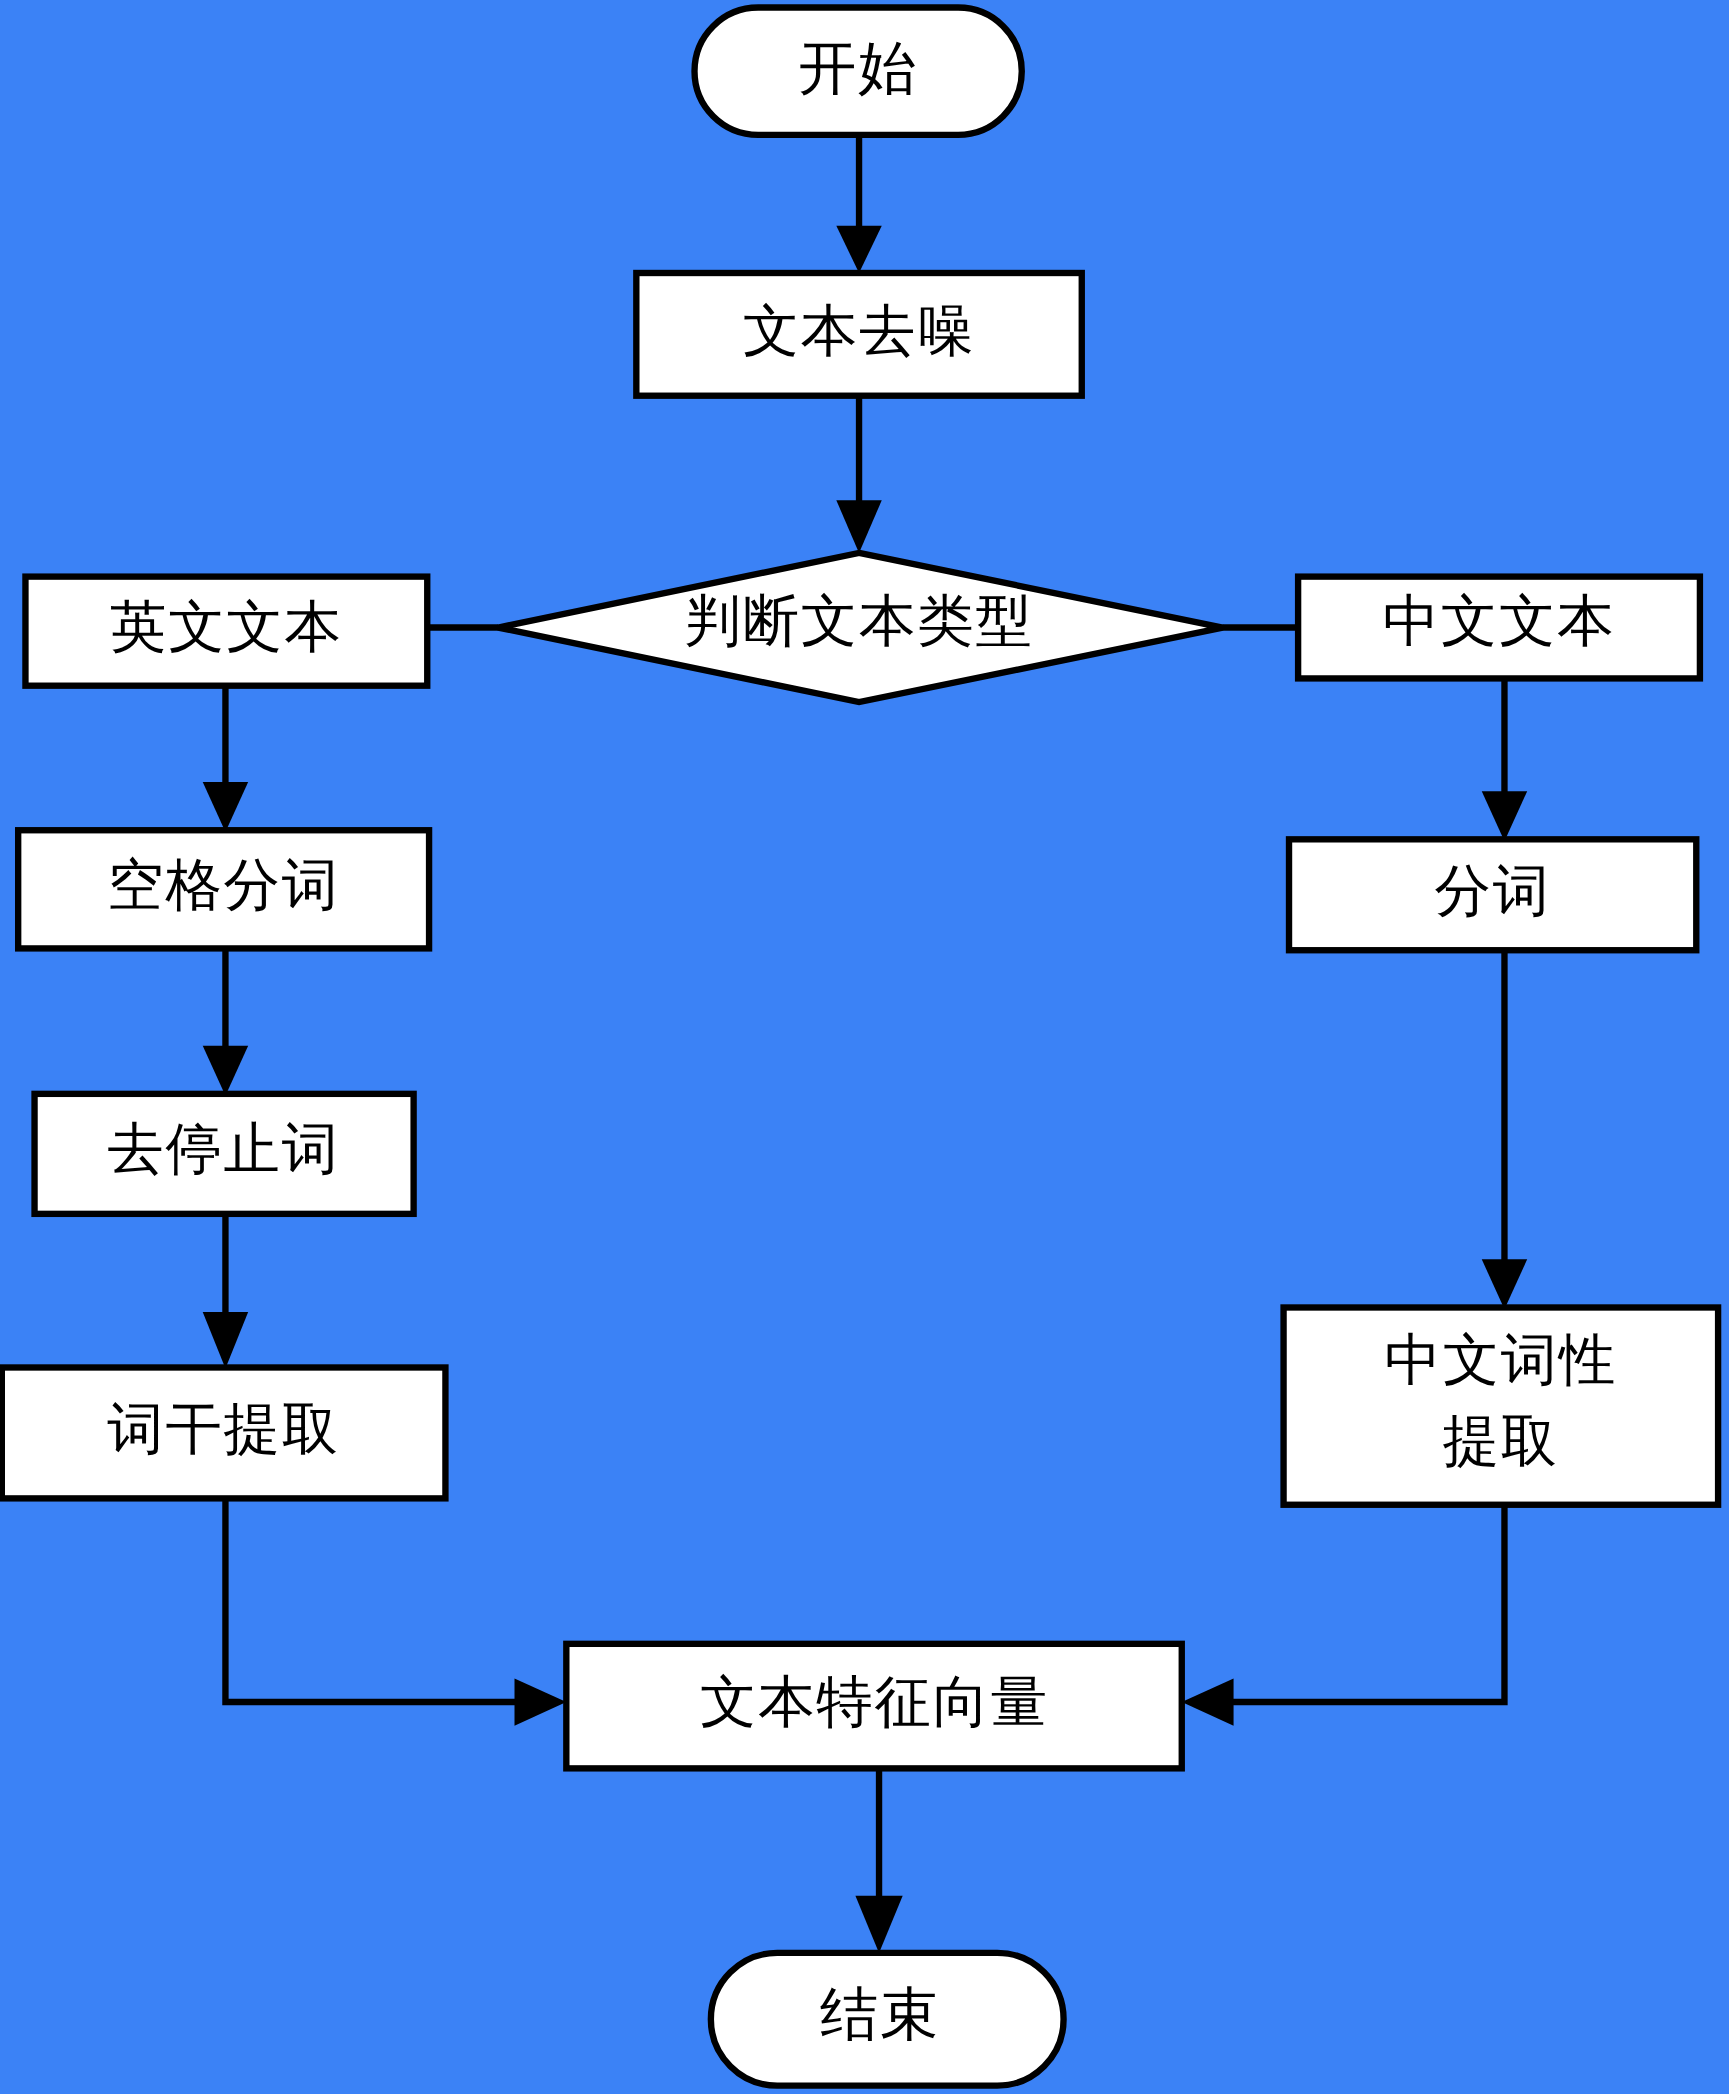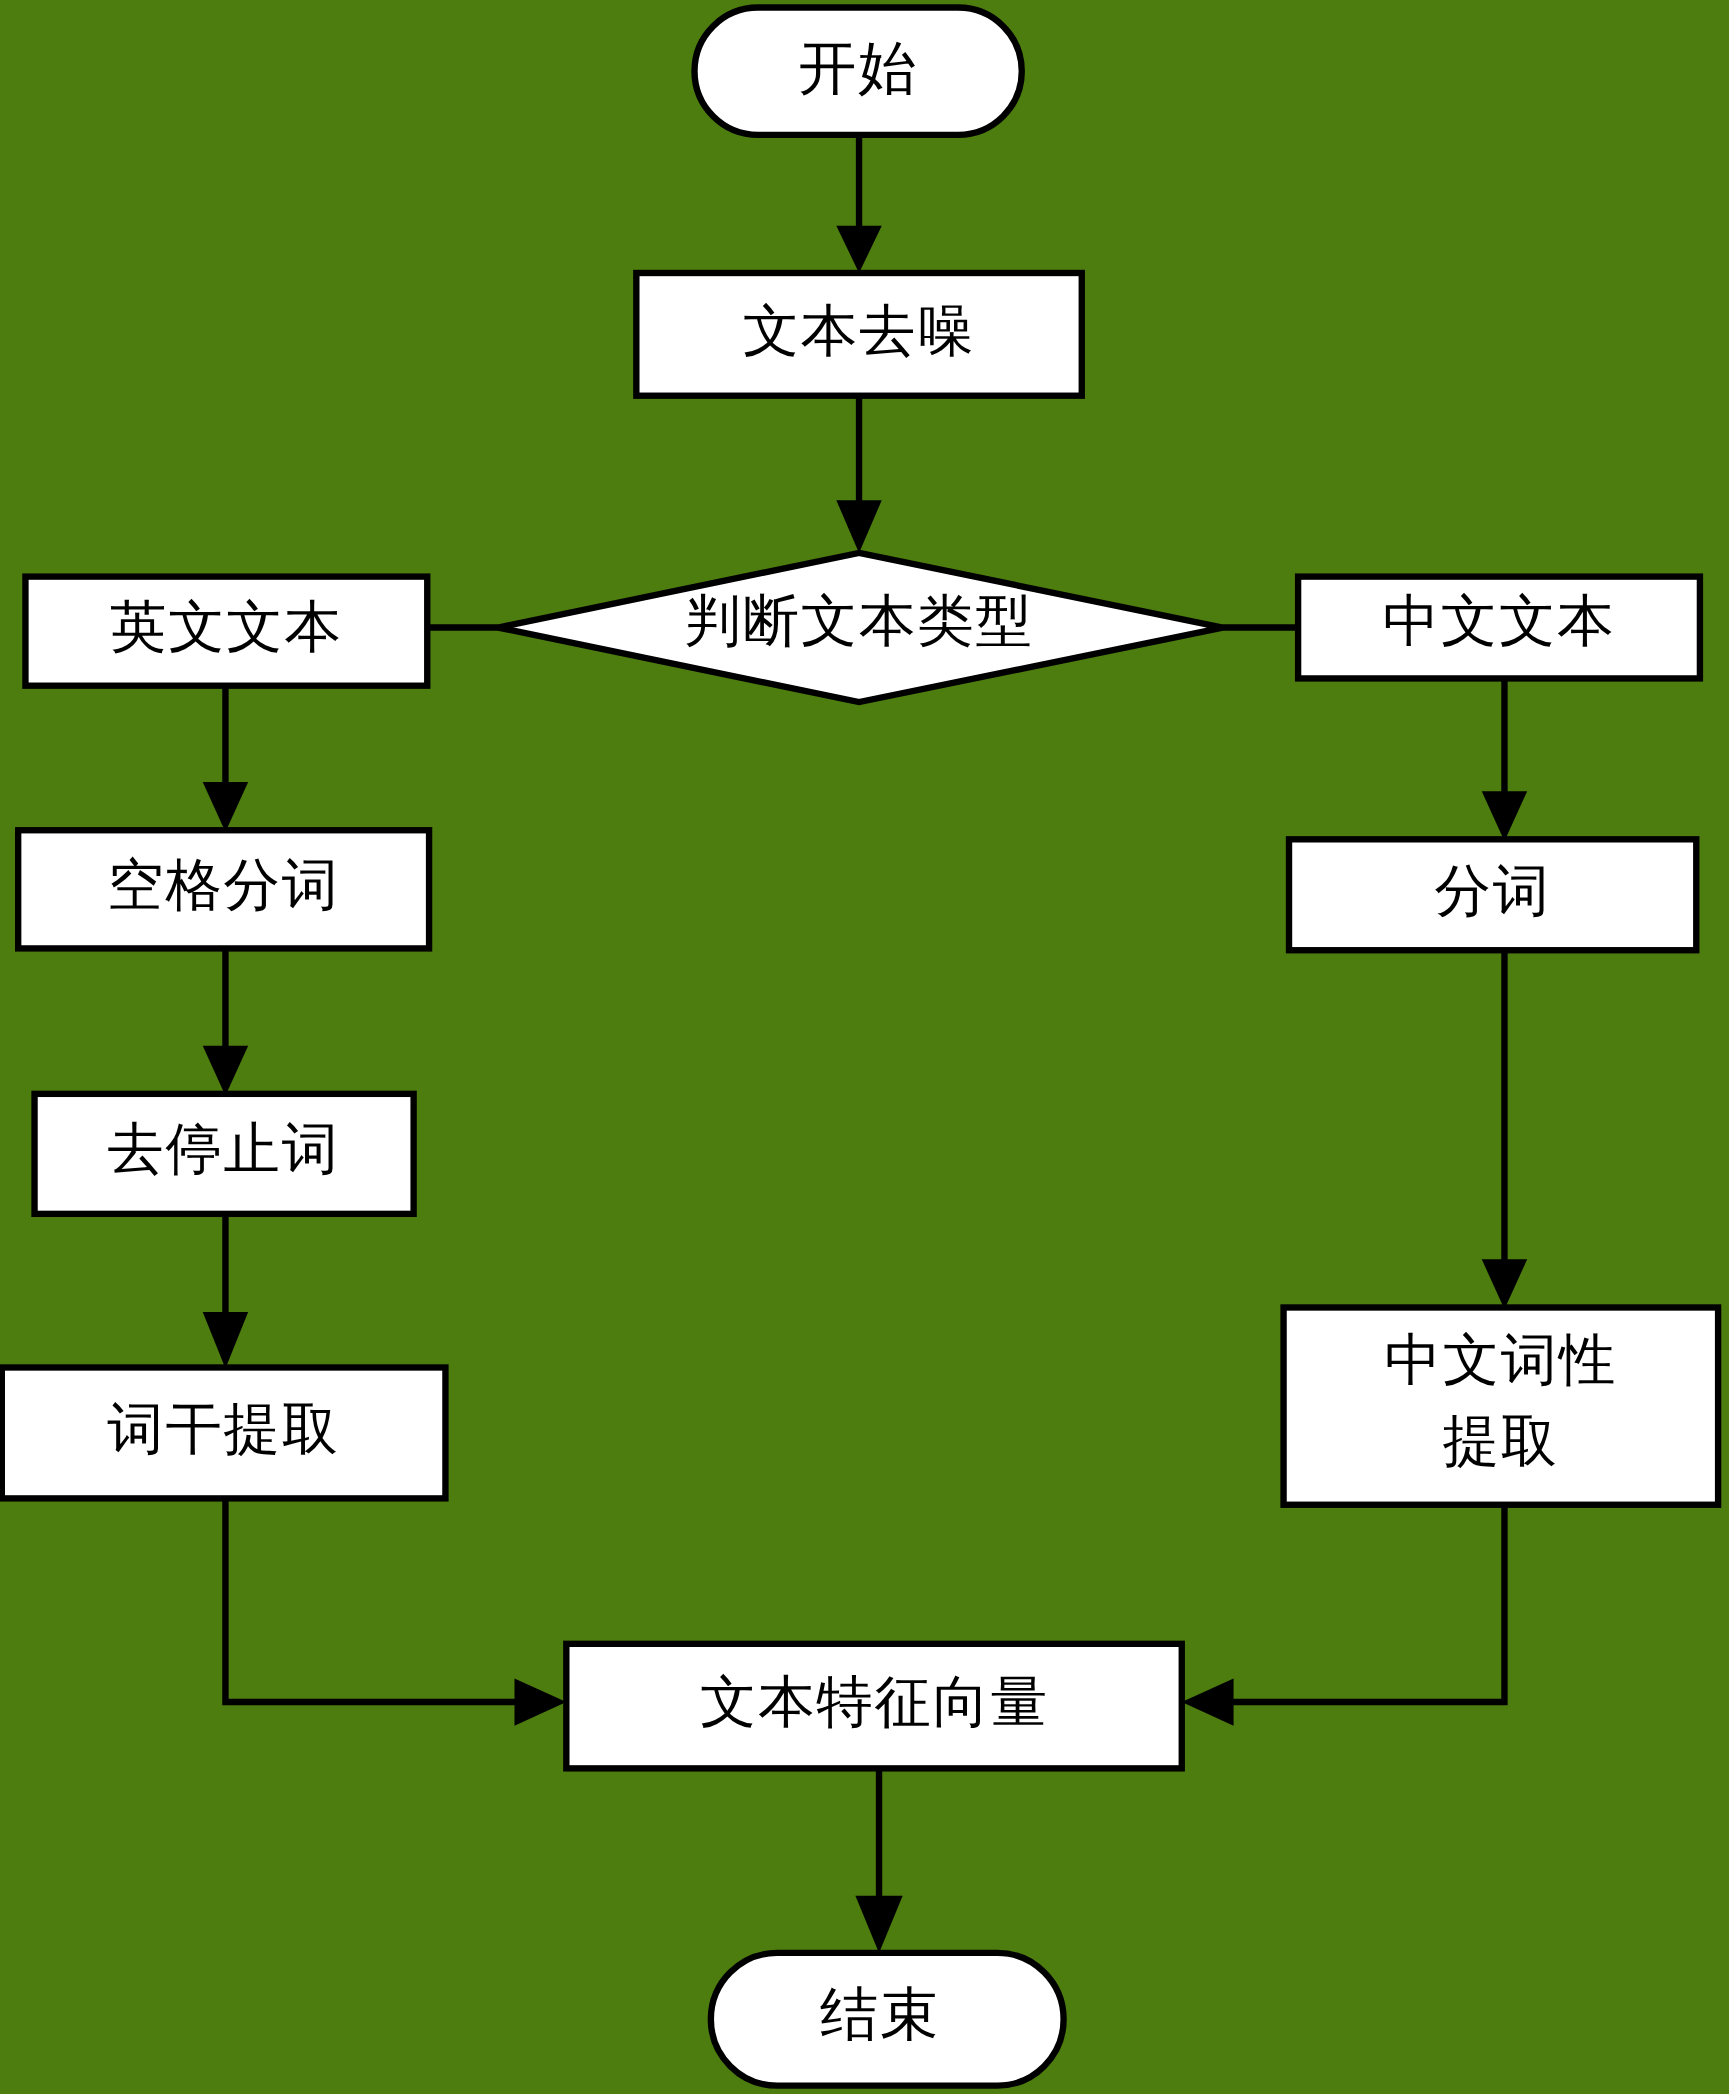--- a/index.html
+++ b/index.html
@@ -10,21 +10,21 @@
   body {
     width: 1729px;
     height: 2095px;
     font-family: "Liberation Serif", "DejaVu Serif", serif;
     overflow: hidden;
   }
   #flowchart-root {
     position: relative;
     width: 1729px;
     height: 2095px;
-    background: #4d7c0f;
+    background: #3b82f6;
   }
   svg.diagram {
     display: block;
     width: 1729px;
     height: 2095px;
   }
   .shape-outline {
     fill: #ffffff;
     stroke: #000000;
     stroke-width: 7;

